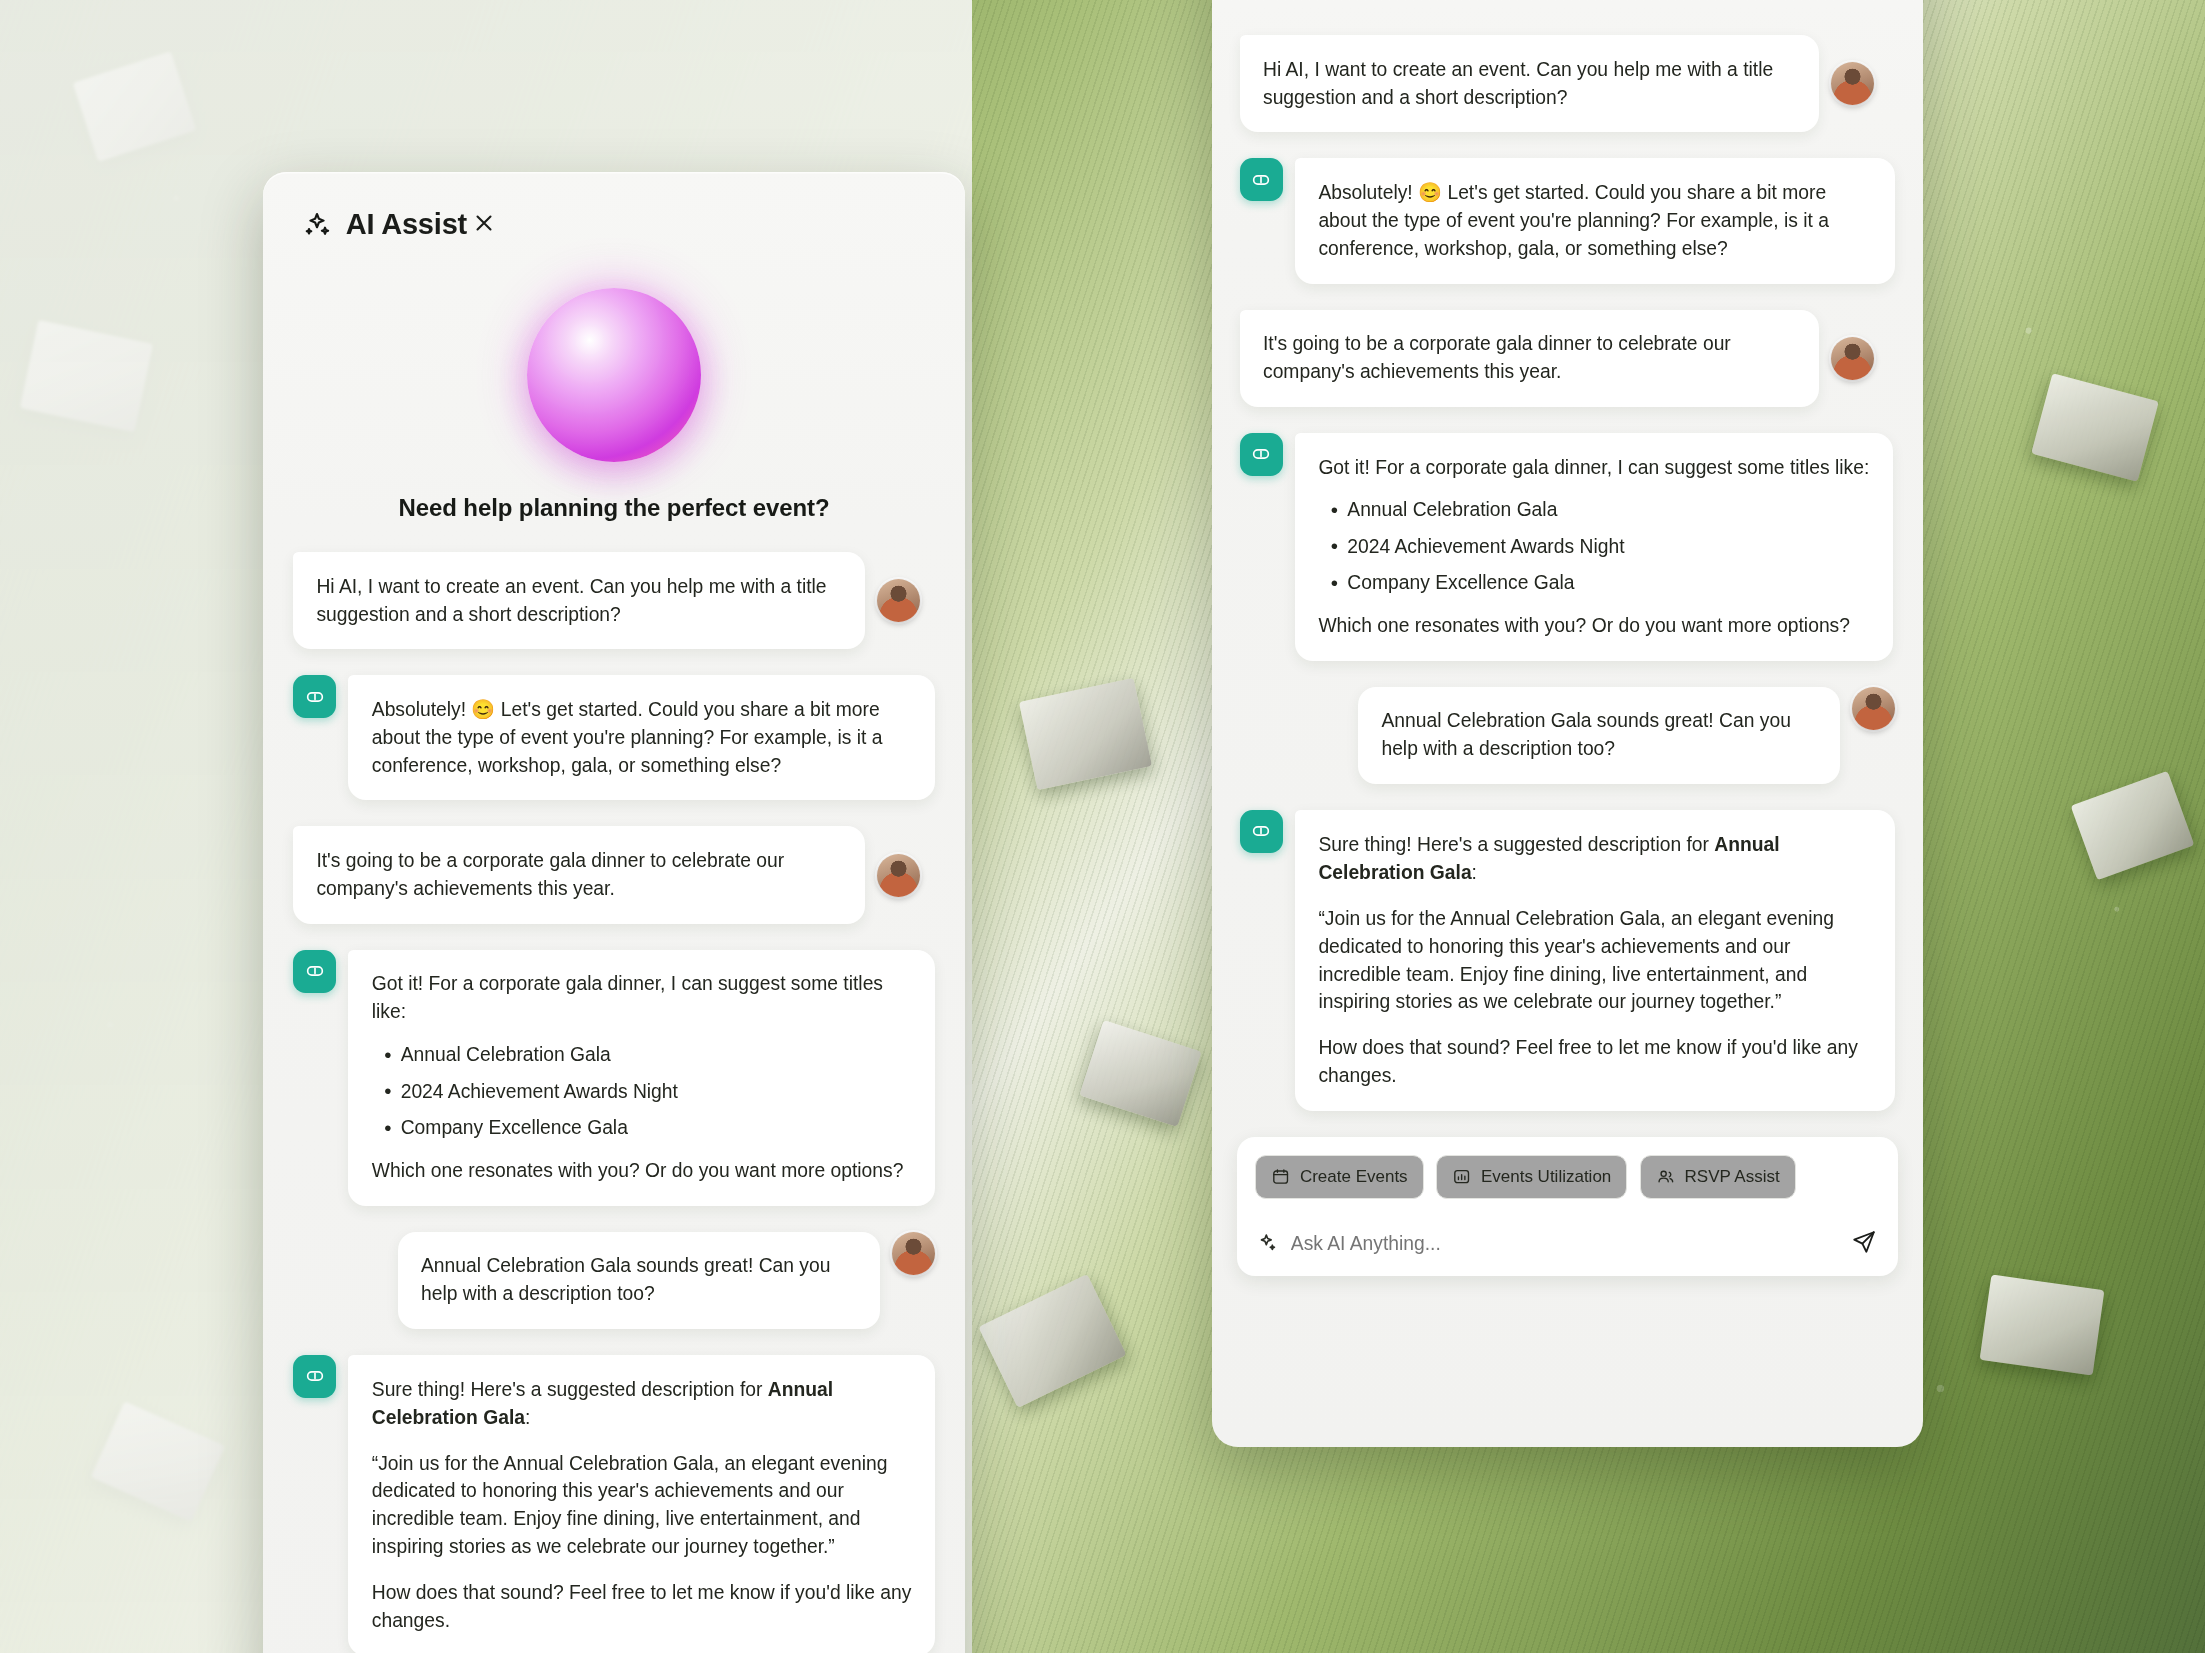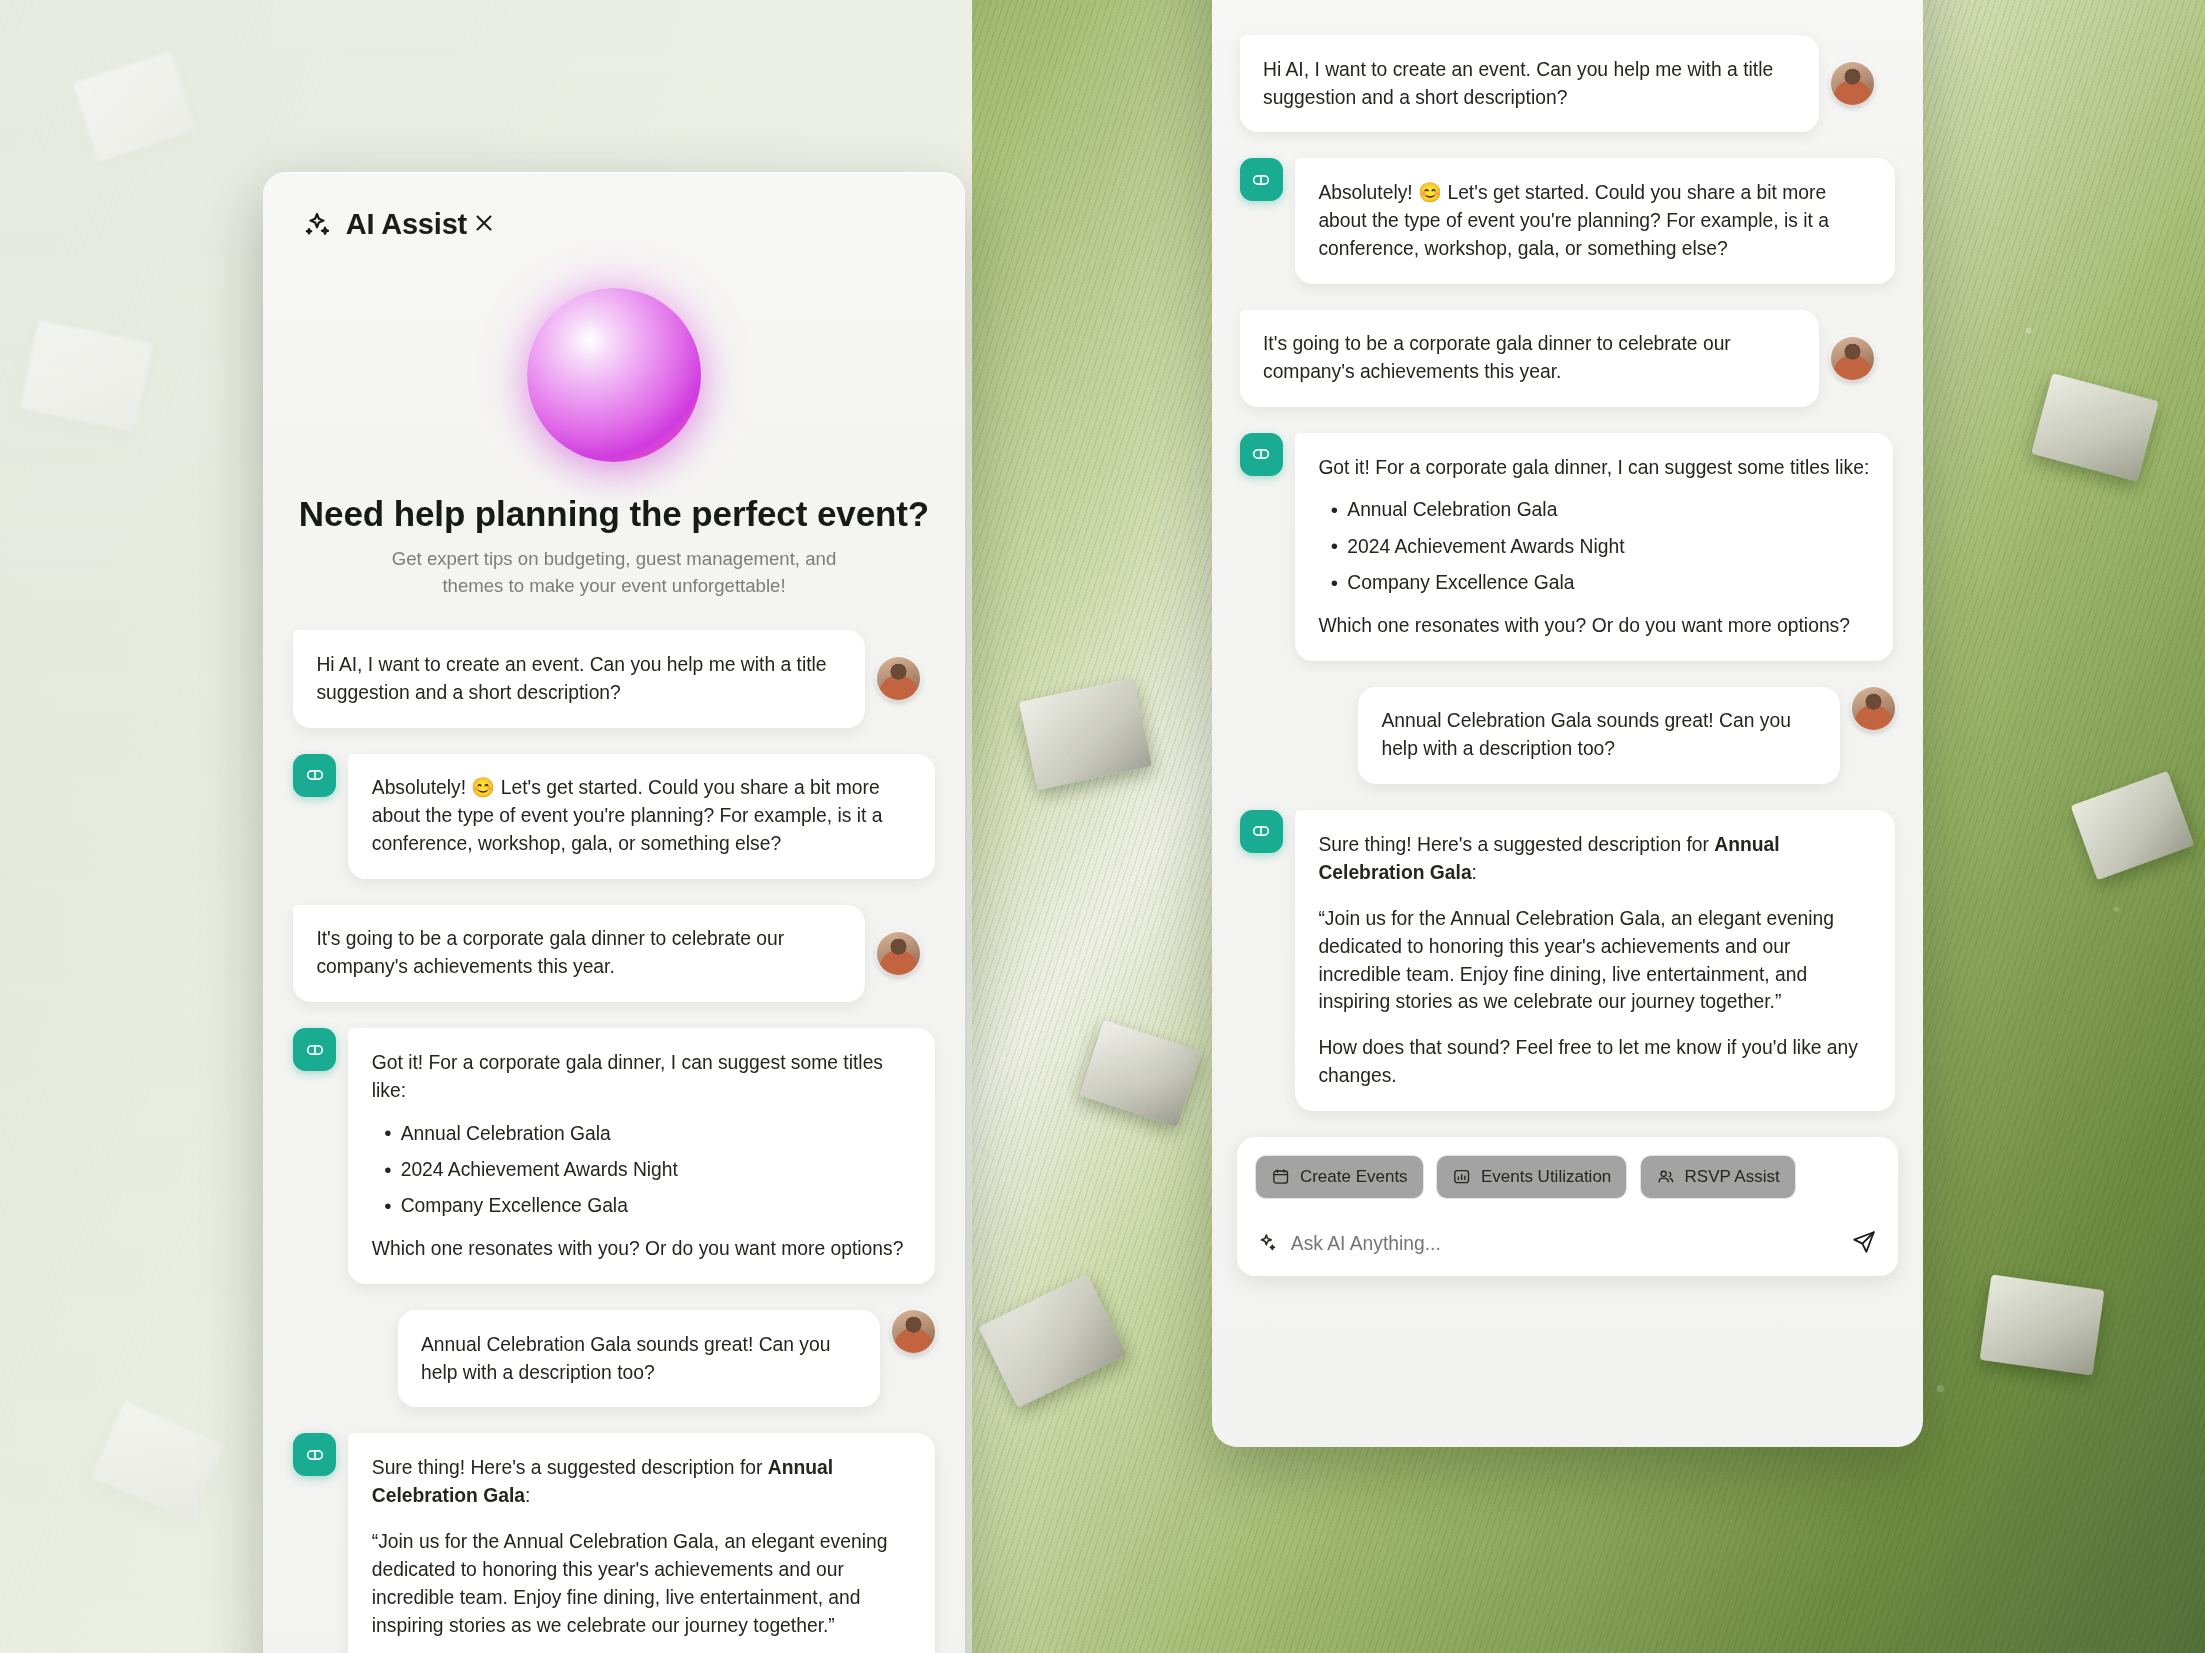--- a/index.html
+++ b/index.html
@@ -67,21 +67,21 @@
   .hero { padding: 40px 0 0 0; text-align: center; }
   .orb {
     width: 174px; height: 174px; margin: 0 auto;
     border-radius: 50%;
     background:
       radial-gradient(circle at 36% 30%, #ffffff 0%, #f4d7f6 14%, #e9a9ef 32%, #d96fe0 55%, #c63fd4 72%, #e85fb8 88%, #f07ab0 100%);
     box-shadow: 0 0 48px rgba(215,90,220,.45), 0 12.4px 32px rgba(180,60,190,.28);
     filter: saturate(1.1);
   }
   .hero-title {
-    margin-top: 32px; font-size: 35px; font-weight: 600; color: #171a16; letter-spacing: -0.1px;
+    margin-top: 32px; font-size: 24px; font-weight: 600; color: #171a16; letter-spacing: -0.1px;
   }
   .hero-sub {
     margin: 12.4px auto 0; width: 482px; font-size: 18.6px; line-height: 1.45; color: #7b7f78;
   }
   .chat { padding: 30px 30px 0 30px; }
   .row { display: flex; align-items: flex-start; gap: 12.4px; margin-bottom: 26px; }
   .row.user { justify-content: flex-start; align-items: center; }
   .bubble {
     background: #fff; border-radius: 18px; padding: 20.7px 23.4px;
     font-size: 19.3px; line-height: 1.45; color: #23261f;
@@ -177,21 +177,20 @@
         <svg width="26" height="26" viewBox="0 0 24 24" fill="none" stroke="#1b1d1a" stroke-width="1.9" stroke-linecap="round">
           <path d="M6 6l12 12M18 6L6 18"></path>
         </svg>
       </span>
     </button>
   </div>
 
   <div class="hero">
     <div class="orb"></div>
     <div class="hero-title">Need help planning the perfect event?</div>
-    <div class="hero-sub">Get expert tips on budgeting, guest management, and themes to make your event unforgettable!</div>
   </div>
 
   <div class="chat">
 
     <div class="row user user-msg-1">
       <div class="bubble" style="max-width:572px;">Hi AI, I want to create an event. Can you help me with a title suggestion and a short description?</div>
       <div class="avatar"></div>
     </div>
 
     <div class="row bot">

